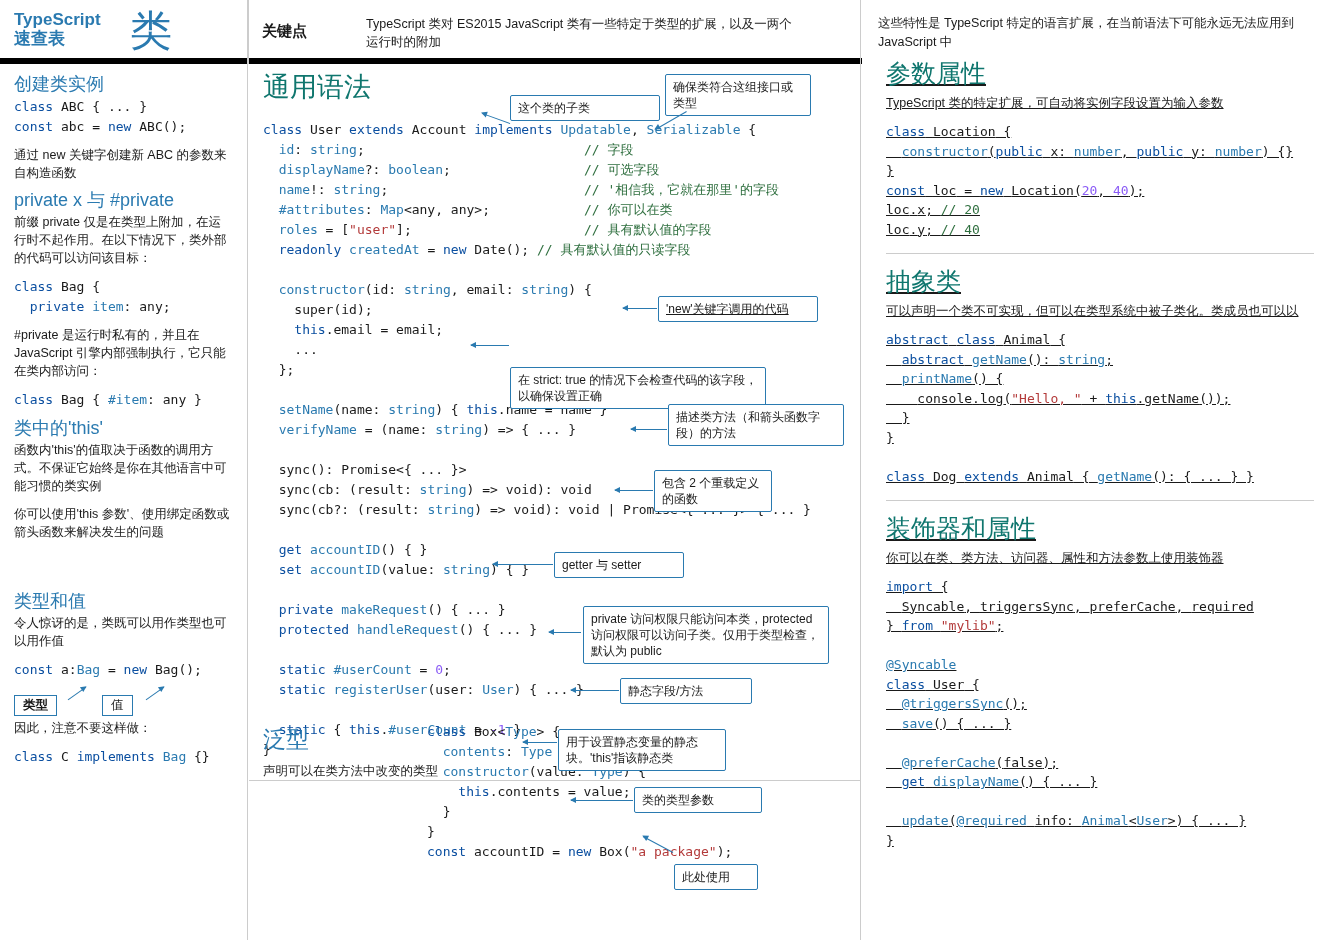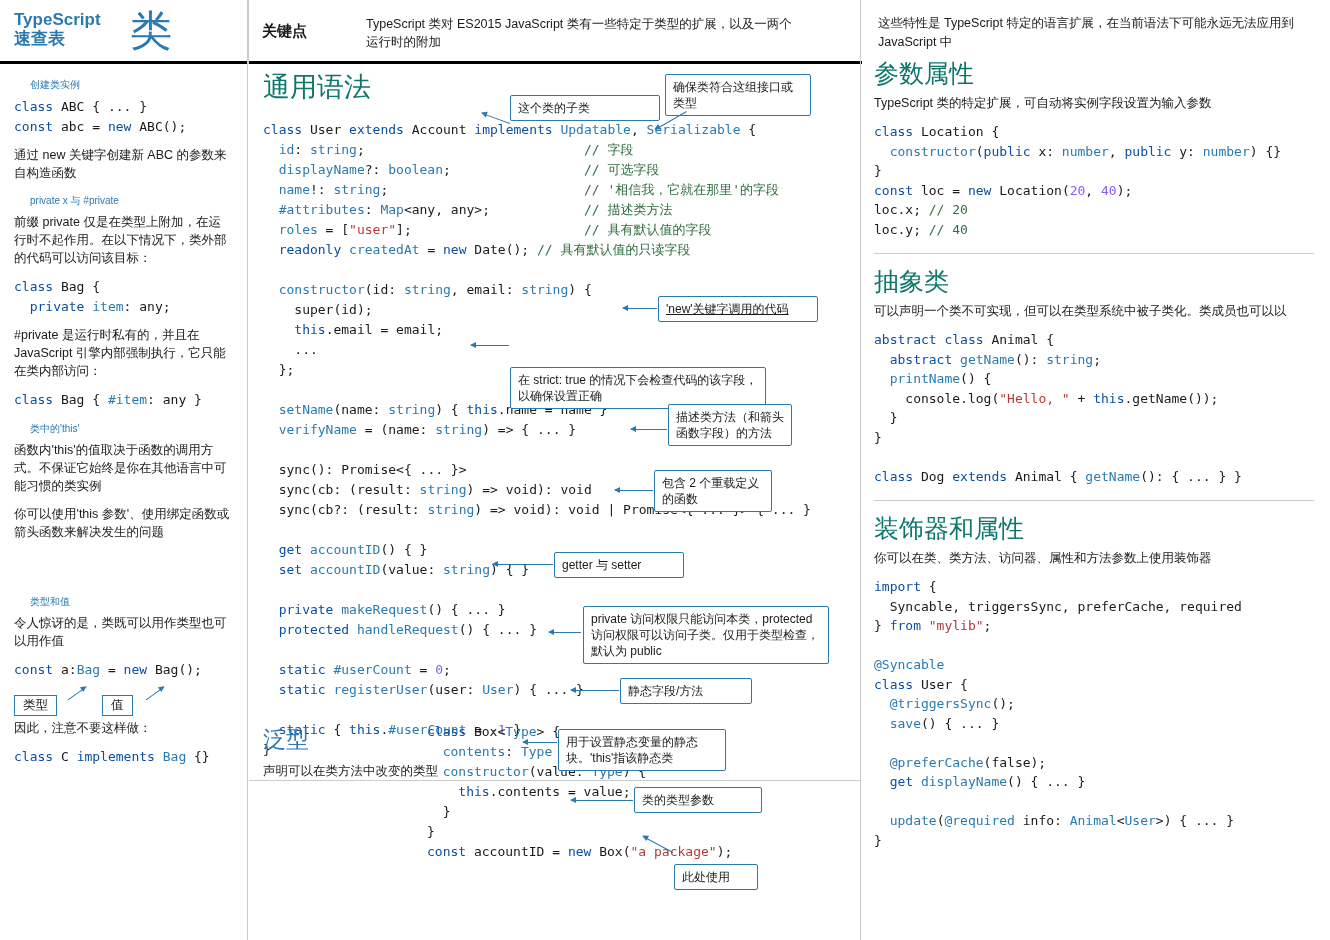--- a/index.html
+++ b/index.html
@@ -13,35 +13,35 @@
     overflow: hidden;
   }
   .page { position: relative; width: 1330px; height: 940px; }
 
   
   .col-left   { position:absolute; left:0;   top:0;  width:248px;  height:940px; border-right:1px solid #cccccc; }
   .col-mid    { position:absolute; left:249px; top:0; width:612px;  height:940px; border-right:1px solid #cccccc; }
   .col-right  { position:absolute; left:862px; top:0; width:468px;  height:940px; }
 
   
-  .header-band { position:absolute; left:0; top:0; width:862px; height:64px; border-bottom:3px solid #000000; }
+  .header-band { position:absolute; left:0; top:0; width:862px; height:64px; border-bottom:6px solid #000000; }
   .brand { position:absolute; left:14px; top:10px; }
   .brand .l1 { color:#2a7ab0; font-size:17px; font-weight:bold; line-height:19px; }
   .brand .l2 { color:#2a7ab0; font-size:17px; font-weight:bold; line-height:19px; }
   .big-char { position:absolute; left:130px; top:6px; color:#2a7ab0; font-size:42px; line-height:50px; }
   .hdr-divider { position:absolute; left:248px; top:0; width:1px; height:64px; background:#cccccc; }
   .keypoint-label { position:absolute; left:262px; top:22px; font-weight:bold; font-size:15px; color:#1a1a1a; }
   .keypoint-text { position:absolute; left:366px; top:15px; width:436px; font-size:12.5px; line-height:18px; color:#1a1a1a; }
 
   .right-top-note { position:absolute; left:878px; top:14px; width:440px; font-size:12.5px; line-height:19px; color:#1a1a1a; }
 
   
   .sec-h2 { color:#0f766e; font-size:25px; line-height:30px; margin:0 0 6px 0; font-weight:normal; }
   .sec-h3 { color:#2a7ab0; font-size:20px; line-height:26px; margin:0 0 4px 0; font-weight:normal; }
-  .sub-h  { color:#2a7ab0; font-size:10px; line-height:17px; margin:0 0 4px 16px; }
+  .sub-h  { color:#2a7ab0; font-size:18px; line-height:17px; margin:0 0 4px 0; }
   .para   { font-size:12.5px; line-height:18px; margin:0 0 10px 0; }
 
   code, .code, pre {
     font-family: "DejaVu Sans Mono", "Liberation Mono", monospace;
   }
   pre.code {
     margin:0 0 10px 0;
     font-size:13px;
     line-height:19.5px;
     white-space: pre;
@@ -81,21 +81,21 @@
   .arrow.left:after  { left:-1px;  top:-3px; border-right:6px solid #2a7ab0; }
   .arrow.right:after { right:-1px; top:-3px; border-left:6px solid #2a7ab0; }
 
   
   .tagbox {
     display:inline-block; border:1px solid #2a7ab0; padding:1px 8px; font-size:12.5px;
     background:#fff;
   }
 
   
-  .col-right .inner { padding:10px 16px 0 12px; }
+  .col-right .inner { padding:10px 16px 0 24px;text-decoration:underline; }
   .rule { height:1px; background:#cccccc; margin:14px 0 12px 0; }
 </style>
 </head>
 <body>
 
 <div class="page">
 
   <div class="header-band">
     <div class="brand">
       <div class="l1">TypeScript</div>
@@ -127,42 +127,42 @@
       <div class="para">函数内'this'的值取决于函数的调用方式。不保证它始终是你在其他语言中可能习惯的类实例</div>
       <div class="para">你可以使用'this 参数'、使用绑定函数或箭头函数来解决发生的问题</div>
 
       <div style="height:42px;"></div>
 
       <div class="sub-h">类型和值</div>
       <div class="para">令人惊讶的是，类既可以用作类型也可以用作值</div>
       <pre class="code" style="margin-bottom:4px;"><span class="kw">const</span> <span class="id">a</span>:<span class="ty">Bag</span> = <span class="kw">new</span> <span class="id">Bag</span>();</pre>
 
       <div style="position:relative; height:36px;">
-        <span class="tagbox" style="position:absolute; left:0; top:12px;">类型</span>
+        <span class="tagbox" style="position:absolute; left:0; top:12px;font-weight:bold;">类型</span>
         <span class="tagbox" style="position:absolute; left:88px; top:12px;">值</span>
         <div class="arrow right" style="left:52px; top:10px; width:22px; transform:rotate(-35deg);"></div>
         <div class="arrow right" style="left:130px; top:10px; width:22px; transform:rotate(-35deg);"></div>
       </div>
 
       <div class="para">因此，注意不要这样做：</div>
       <pre class="code"><span class="kw">class</span> <span class="id">C</span> <span class="kw">implements</span> <span class="ty">Bag</span> {}</pre>
 
     </div>
   </div>
 
   <div class="col-mid">
     <div class="inner" style="padding-top:72px;">
 
       <h2 class="sec-h2" style="font-size:27px; margin-bottom:18px;">通用语法</h2>
 
       <pre class="code" style="line-height:20px;"><span class="kw">class</span> <span class="id">User</span> <span class="kw">extends</span> <span class="id">Account</span> <span class="kw">implements</span> <span class="ty">Updatable</span>, <span class="ty">Serializable</span> {
   <span class="prp">id</span>: <span class="ty">string</span>;                            <span class="cm">// 字段</span>
   <span class="prp">displayName</span>?: <span class="ty">boolean</span>;                 <span class="cm">// 可选字段</span>
   <span class="prp">name</span>!: <span class="ty">string</span>;                         <span class="cm">// '相信我，它就在那里'的字段</span>
-  <span class="prp">#attributes</span>: <span class="ty">Map</span>&lt;<span class="id">any</span>, <span class="id">any</span>&gt;;            <span class="cm">// 描述类方法</span>
+  <span class="prp">#attributes</span>: <span class="ty">Map</span>&lt;<span class="id">any</span>, <span class="id">any</span>&gt;;            <span class="cm">// 你可以在类</span>
   <span class="prp">roles</span> = [<span class="str">"user"</span>];                      <span class="cm">// 具有默认值的字段</span>
   <span class="kw">readonly</span> <span class="prp">createdAt</span> = <span class="kw">new</span> <span class="id">Date</span>(); <span class="cm">// 具有默认值的只读字段</span>
 
   <span class="ty">constructor</span>(<span class="id">id</span>: <span class="ty">string</span>, <span class="id">email</span>: <span class="ty">string</span>) {
     <span class="id">super</span>(<span class="id">id</span>);
     <span class="kw">this</span>.<span class="id">email</span> = <span class="id">email</span>;
     ...
   };
 
   <span class="ty">setName</span>(<span class="id">name</span>: <span class="ty">string</span>) { <span class="kw">this</span>.<span class="id">name</span> = <span class="id">name</span> }
@@ -202,21 +202,21 @@
 
     <div class="callout" style="left:416px; top:74px; width:146px;">确保类符合这组接口或类型</div>
     <div class="arrow left" style="left:404px; top:120px; width:36px; transform:rotate(-30deg);"></div>
 
     <div class="callout" style="left:409px; top:296px; width:160px;text-decoration:underline;">'new'关键字调用的代码</div>
     <div class="arrow left" style="left:374px; top:308px; width:34px;"></div>
 
     <div class="callout" style="left:261px; top:327px; width:256px;margin-top:40px;">在 strict: true 的情况下会检查代码的该字段，以确保设置正确</div>
     <div class="arrow left" style="left:222px; top:345px; width:38px;"></div>
 
-    <div class="callout" style="left:419px; top:404px; width:124px;">描述类方法（和箭头函数字段）的方法</div>
+    <div class="callout" style="left:419px; top:404px; width:176px;">描述类方法（和箭头函数字段）的方法</div>
     <div class="arrow left" style="left:382px; top:429px; width:36px;"></div>
 
     <div class="callout" style="left:405px; top:470px; width:118px;">包含 2 个重载定义的函数</div>
     <div class="arrow left" style="left:366px; top:490px; width:38px;"></div>
 
     <div class="callout" style="left:305px; top:552px; width:130px;">getter 与 setter</div>
     <div class="arrow left" style="left:244px; top:564px; width:60px;"></div>
 
     <div class="callout" style="left:334px; top:606px; width:246px;">private 访问权限只能访问本类，protected 访问权限可以访问子类。仅用于类型检查，默认为 public</div>
     <div class="arrow left" style="left:300px; top:632px; width:32px;"></div>

